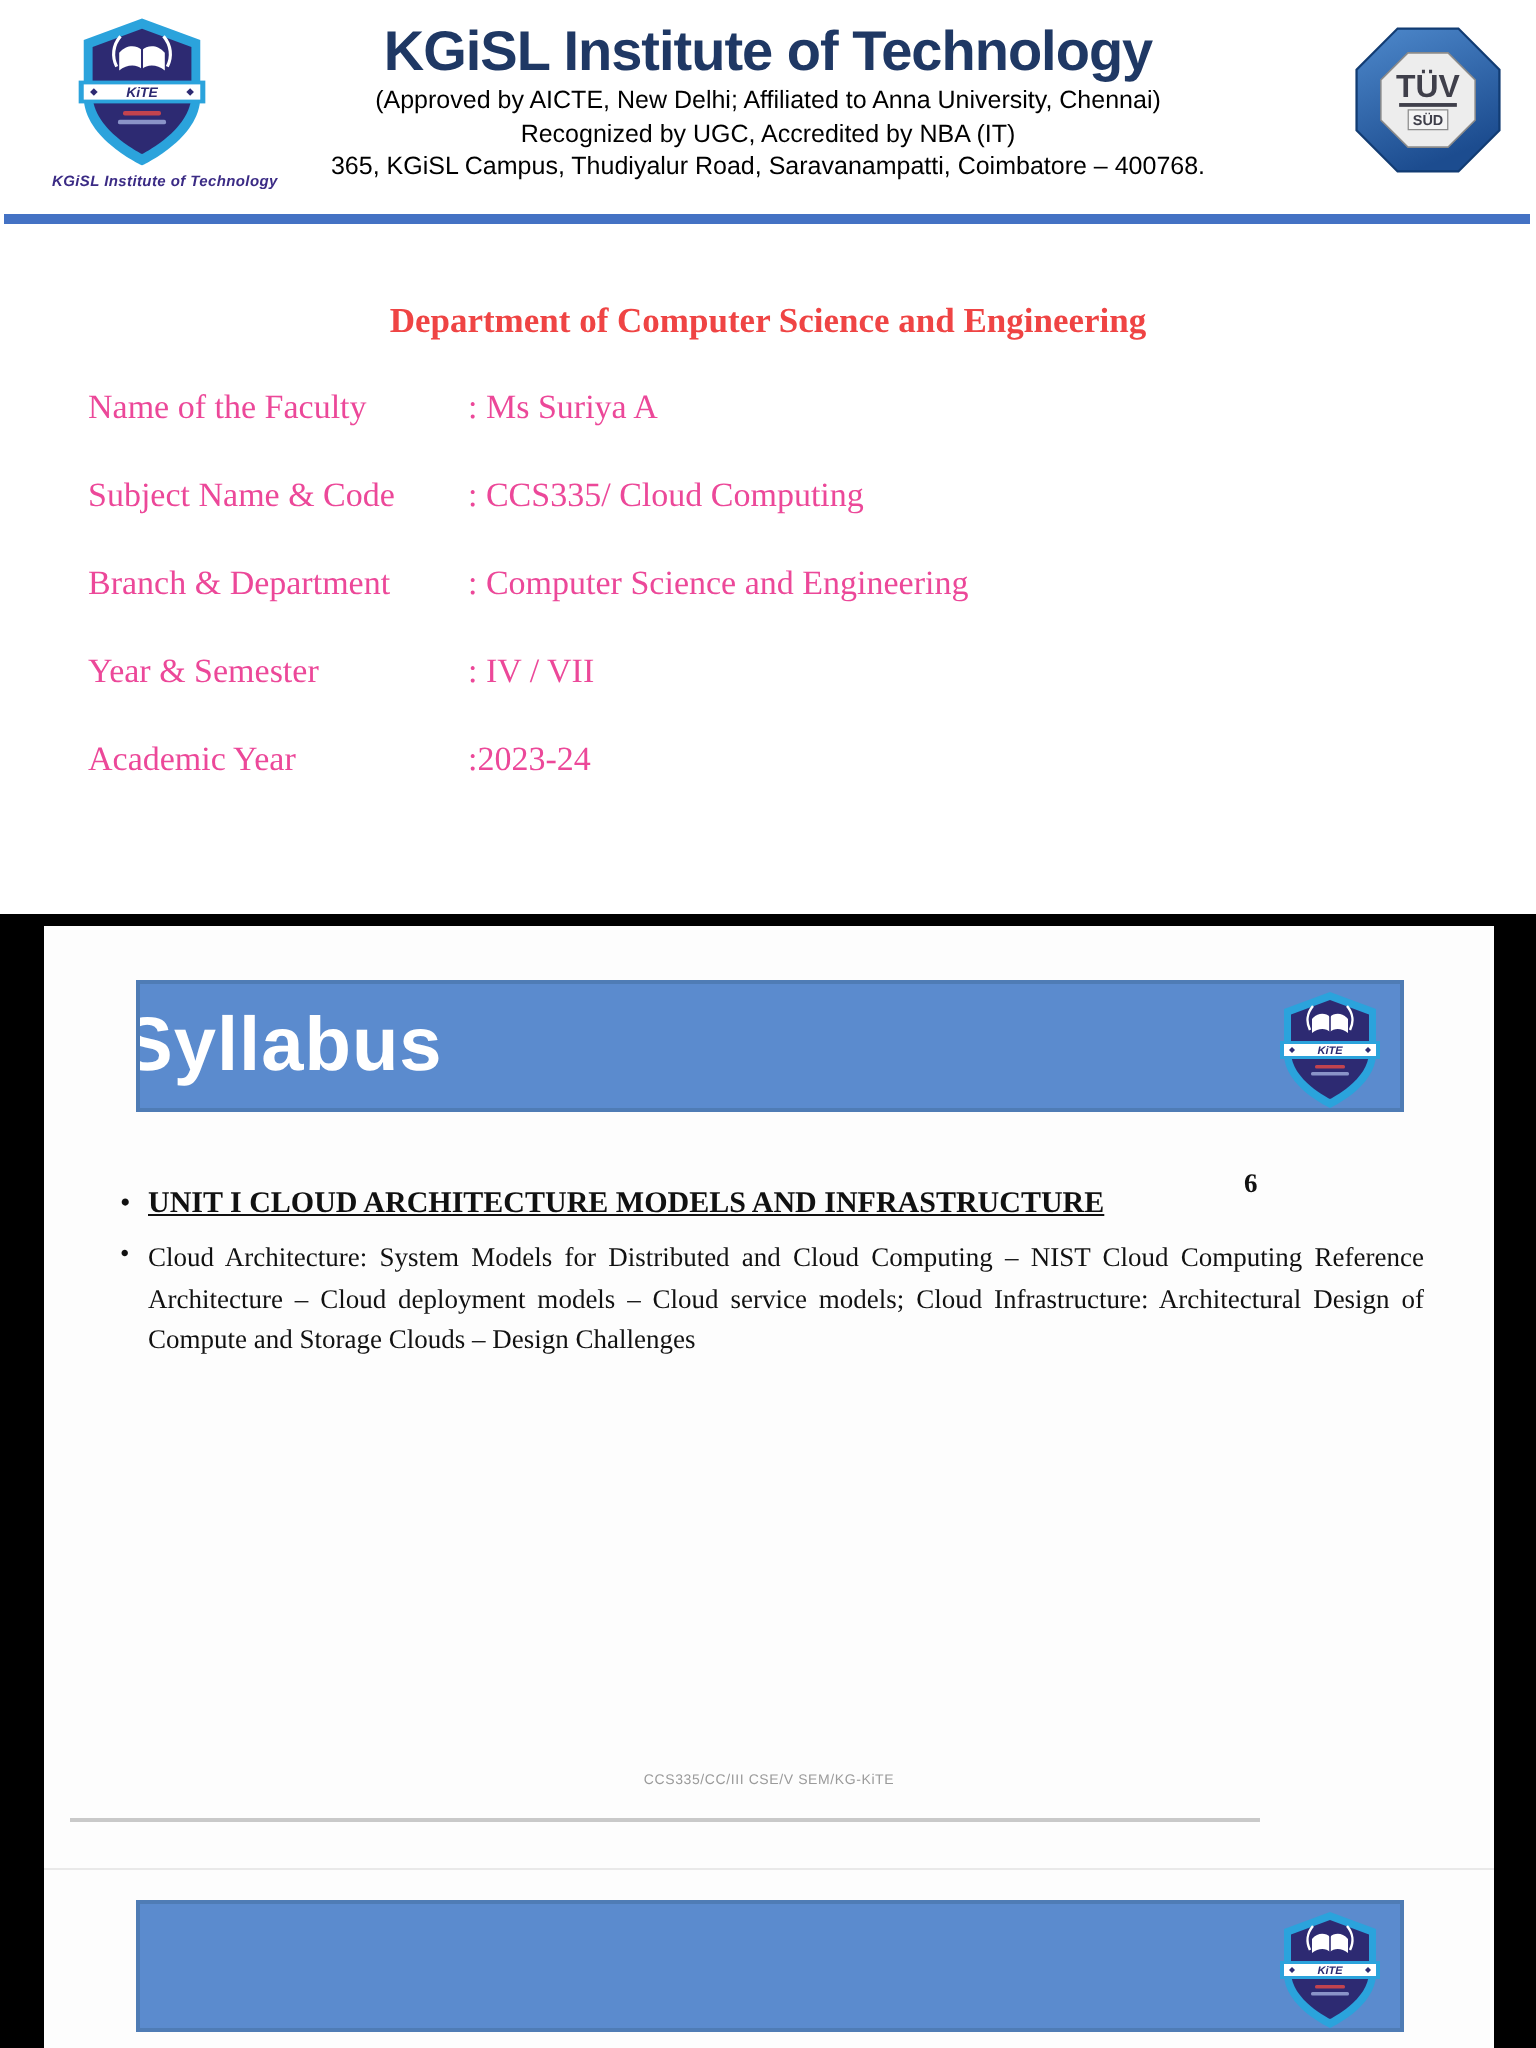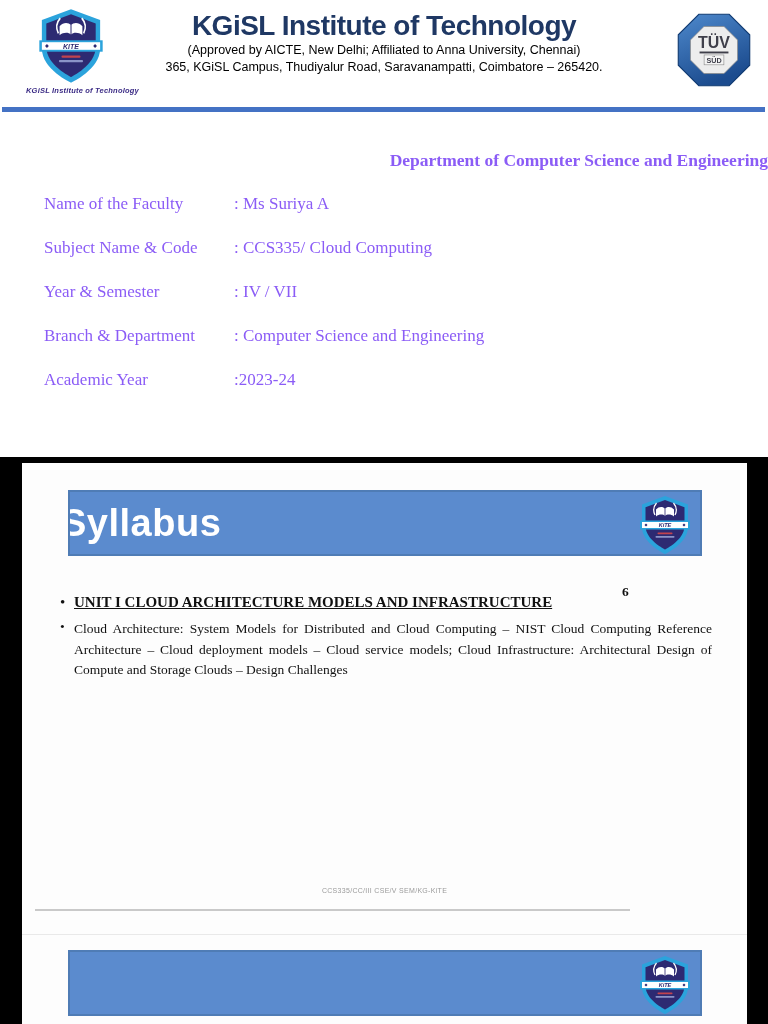--- a/index.html
+++ b/index.html
@@ -15,23 +15,23 @@
   .hdr-left { position:absolute; left:26px; top:8px; width:90px; text-align:center; }
   .hdr-left svg { display:block; margin:0 auto; }
   .kite-caption { display:block; margin-top:2px; font-size:7.5px; font-weight:bold; font-style:italic; color:#3b2b85; letter-spacing:0.2px; white-space:nowrap; }
   .hdr-center { position:absolute; left:125px; right:125px; top:10px; text-align:center; }
   .inst-name { font-size:28px; font-weight:bold; color:#1f3864; letter-spacing:-0.5px; line-height:32px; font-family:"Liberation Sans", sans-serif; }
   .inst-sub { font-size:12.5px; color:#000000; line-height:15.5px; margin-top:1px; }
   .hdr-right { position:absolute; right:16px; top:11px;text-align:right; }
   .blue-rule { position:absolute; left:2px; top:107px; width:763px; height:5px; background:#4472c4; }
 
   
-  .dept-title { position:absolute; left:0; top:150px; width:768px; text-align:right;
-    font-family:"Liberation Serif", serif; font-weight:bold; font-size:17.5px; color:#8b5cf6; }
-  .fields { position:absolute; left:44px; top:194px; font-family:"Liberation Serif", serif; font-size:17px; color:#8b5cf6; }
+  .dept-title { position:absolute; left:0; top:150px; width:768px; text-align:center;
+    font-family:"Liberation Serif", serif; font-weight:bold; font-size:17.5px; color:#ef4444; }
+  .fields { position:absolute; left:44px; top:194px; font-family:"Liberation Serif", serif; font-size:17px; color:#ec4899; }
   .field { height:44px; white-space:nowrap; }
   .field .lbl { display:inline-block; width:190px; }
 
   
   .slides-section { position:absolute; left:0; top:457px; width:768px; height:567px; background:#000; }
   .slide-canvas { position:absolute; left:22px; top:6px; width:725px; height:561px; background:#fdfdfd; }
 
   .banner { position:absolute; left:46px; width:634px; height:66px;
     background:#5b8bce; border:2px solid #4f7cb5;
     display:flex; align-items:center; overflow:hidden; }
@@ -80,21 +80,22 @@
         <text x="50" y="64" text-anchor="middle" font-size="11" font-weight="bold" font-style="italic" fill="#2d2a72">KiTE</text>
         <rect x="35" y="75" width="30" height="3.5" rx="1.5" fill="#c2434e"></rect>
         <rect x="31" y="82" width="38" height="3.5" rx="1.5" fill="#8a93c8"></rect>
       </svg>
       <span class="kite-caption">KGiSL Institute of Technology</span>
     </div>
 
     <div class="hdr-center">
       <div class="inst-name">KGiSL Institute of Technology</div>
       <div class="inst-sub">(Approved by AICTE, New Delhi; Affiliated to Anna University, Chennai)</div>
-      <div class="inst-sub">365, KGiSL Campus, Thudiyalur Road, Saravanampatti, Coimbatore – 265420.</div>
+      <div class="inst-sub">Recognized by UGC, Accredited by NBA (IT)</div>
+      <div class="inst-sub">365, KGiSL Campus, Thudiyalur Road, Saravanampatti, Coimbatore – 400768.</div>
     </div>
 
     <div class="hdr-right">
       <svg width="76" height="78" viewBox="0 0 100 100">
         <defs>
           <linearGradient id="tuvg" x1="0" y1="0" x2="0.4" y2="1">
             <stop offset="0" stop-color="#4e89cc"></stop>
             <stop offset="1" stop-color="#1c4c8f"></stop>
           </linearGradient>
         </defs>
@@ -113,24 +114,24 @@
   <div class="dept-title">Department of Computer Science and Engineering</div>
 
   <div class="fields">
     <div class="field">
       <span class="lbl">Name of the Faculty</span><span>: Ms Suriya A</span>
     </div>
     <div class="field">
       <span class="lbl">Subject Name &amp; Code</span><span>: CCS335/ Cloud Computing</span>
     </div>
     <div class="field">
-      <span class="lbl">Year &amp; Semester</span><span>: IV / VII</span>
+      <span class="lbl">Branch &amp; Department</span><span>: Computer Science and Engineering</span>
     </div>
     <div class="field">
-      <span class="lbl">Branch &amp; Department</span><span>: Computer Science and Engineering</span>
+      <span class="lbl">Year &amp; Semester</span><span>: IV / VII</span>
     </div>
     <div class="field">
       <span class="lbl">Academic Year</span><span>:2023-24</span>
     </div>
   </div>
 
   <div class="slides-section">
     <div class="slide-canvas">
 
       <div class="banner banner1">

